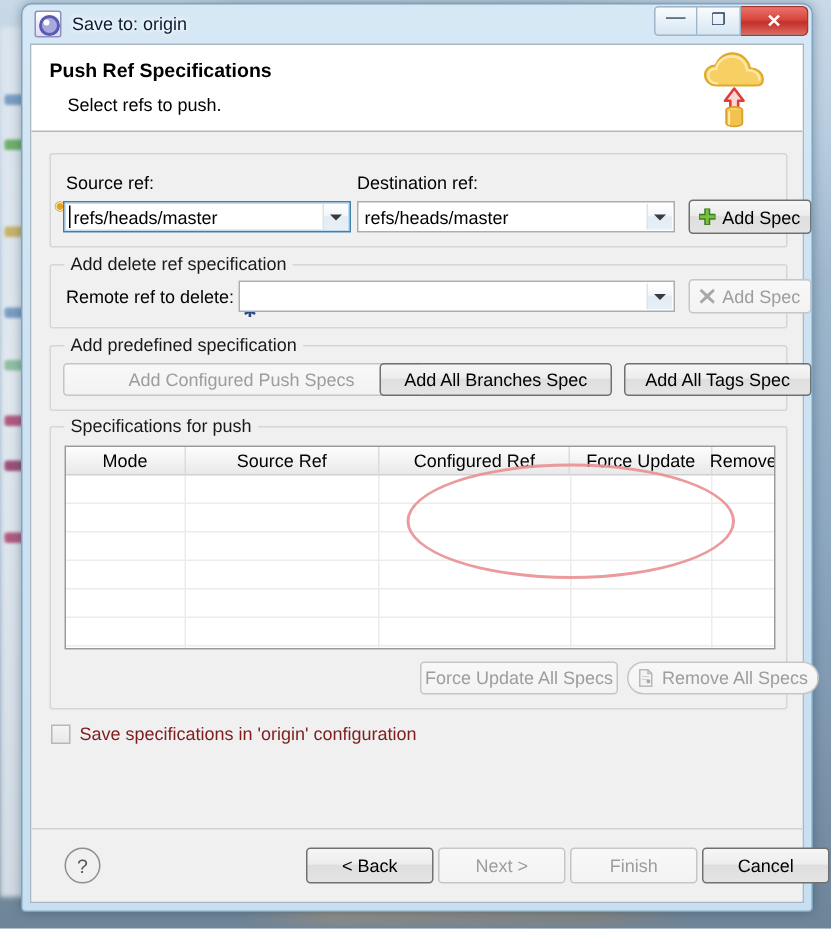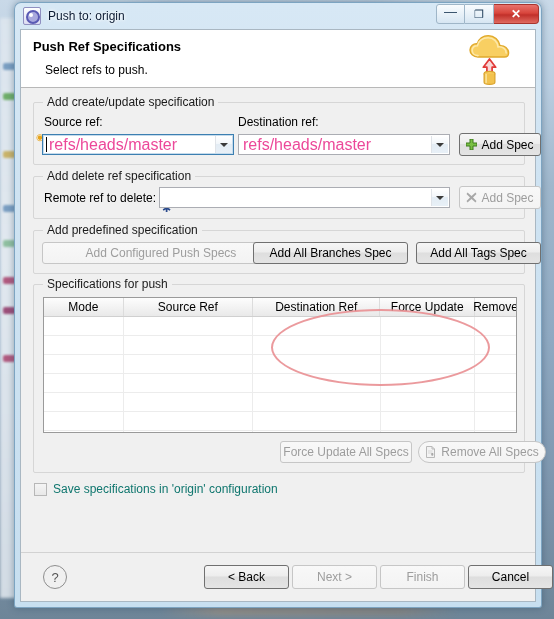--- a/index.html
+++ b/index.html
@@ -207,22 +207,22 @@
     box-sizing: border-box;
   }
   .combo.focused {
     border: 1px solid #3c7fb1;
     box-shadow: inset 0 0 0 1px #c5dbec;
   }
   .combo-text {
     position: absolute;
     left: 4px; top: 50%;
     transform: translateY(-50%);
-    font-size: 16px;
-    color: #ec4899;
+    font-size: 12px;
+    color: #000000;
     white-space: nowrap;
   }
   .combo .caret {
     position: absolute;
     left: 3px; top: 2px; bottom: 2px;
     width: 1px;
     background: #000;
   }
   .combo-arrow {
     position: absolute;
@@ -326,21 +326,21 @@
     align-items: center;
     gap: 6px;
   }
   .checkbox {
     width: 13px; height: 13px;
     border: 1px solid #b7b7b7;
     background: linear-gradient(180deg,#f4f4f4,#e8e8e8);
     box-sizing: border-box;
     flex: 0 0 auto;
   }
-  #save-check-label { font-size: 12px; color: #0f766e; white-space: nowrap; }
+  #save-check-label { font-size: 12px; color: #7f1d1d; white-space: nowrap; }
 
   
   #help-btn {
     position: absolute;
     left: 22px; top: 12px;
     width: 22px; height: 22px;
     border-radius: 50%;
     border: 1px solid #8e8e8e;
     background: #f0f0f0;
     display: flex; align-items: center; justify-content: center;
@@ -374,21 +374,21 @@
     <i style="left:1px;  top:300px; width:13px; background:#b05a7f;"></i>
   </div>
   <div id="bg-top-title" class="bg-blur-strip"></div>
   <div id="bg-bottom-bar" class="bg-blur-strip"></div>
 </div>
 
 <div id="dialog">
 
   <div id="titlebar">
     <div id="title-icon"></div>
-    <div id="title-text">Push to: origin</div>
+    <div id="title-text">Save to: origin</div>
     <div id="win-controls">
       <div class="win-btn" id="btn-min">
         <span class="win-glyph">—</span>
       </div>
       <div class="win-btn" id="btn-max">
         <span class="win-glyph">❐</span>
       </div>
       <div class="win-btn" id="btn-close">
         <span class="win-glyph">✕</span>
       </div>
@@ -412,21 +412,20 @@
             <path d="M-5.4 -3.6 L-5.4 5.2 A5.4 2.1 0 0 0 5.4 5.2 L5.4 -3.6" fill="#f2c24e" stroke="#d9a22c" stroke-width="1.2"></path>
             <path d="M-3.4 -2.6 L-3.4 5.6" fill="none" stroke="#fdeaa8" stroke-width="1.3" stroke-linecap="round"></path>
           </g>
         </g>
       </svg>
     </div>
 
     <div id="body">
 
       <div class="group" id="grp-create" style="left:12px; top:14px; width:492px; height:63px;">
-        <span class="group-title">Add create/update specification</span>
 
         <span class="field-label" style="left:10px; top:12px;">Source ref:</span>
         <span class="field-label" style="left:204px; top:12px;">Destination ref:</span>
 
         <span class="warn-marker" style="left:2px; top:30px;">◉</span>
 
         <div class="combo focused" style="left:8px; top:31px; width:192px;">
           <span class="caret"></span>
           <span class="combo-text" style="left:6px;">refs/heads/master</span>
           <span class="combo-arrow"></span>
@@ -483,21 +482,21 @@
         </div>
       </div>
 
       <div class="group" id="grp-specs" style="left:12px; top:196px; width:492px; height:189px;">
         <span class="group-title">Specifications for push</span>
 
         <div id="spec-table" style="left:9px; top:12px; width:474px; height:136px;">
           <div id="table-head">
               <div class="th" style="width: 80px; text-align: center;">Mode</div>
               <div class="th" style="width: 130px;">Source Ref</div>
-              <div class="th" style="width: 128px;">Destination Ref</div>
+              <div class="th" style="width: 128px;">Configured Ref</div>
               <div class="th" style="width: 95px;">Force Update</div>
               <div class="th" style="width: 41px;">Remove</div>
             </div>
           <div id="table-body">
               <div class="trow">
                 <div class="td" style="width: 80px;"></div>
                 <div class="td" style="width: 130px;"></div>
                 <div class="td" style="width: 128px;"></div>
                 <div class="td" style="width: 95px;"></div>
                 <div class="td" style="width: 41px;"></div>

